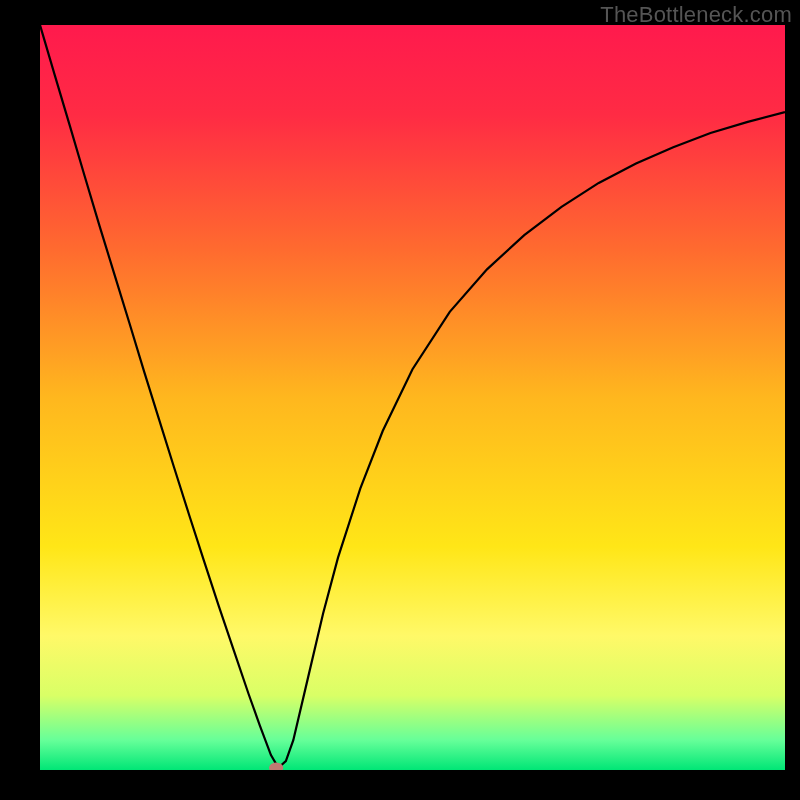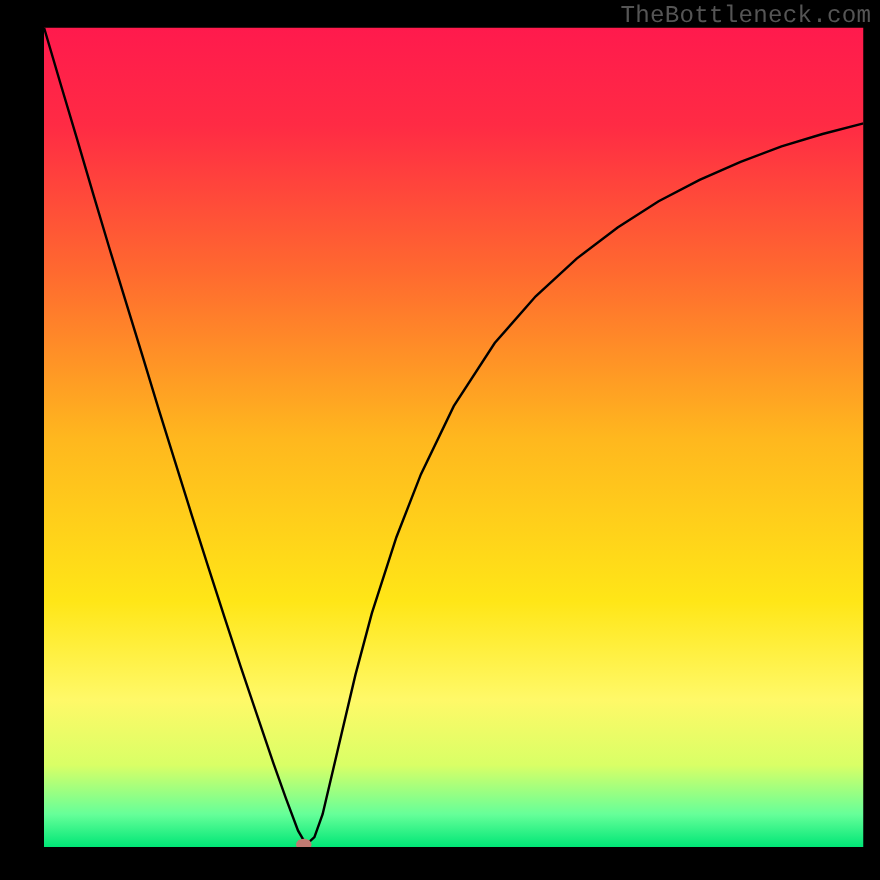--- a/index.html
+++ b/index.html
@@ -26,21 +26,20 @@
   }
   .watermark {
     position: absolute;
     top: 2px;
     right: 8px;
     color: #555;
     font-size: 22px;
     font-weight: 500;
     z-index: 5;
     letter-spacing: 0.2px;
-    font-family: Liberation Mono, monospace;
   }
   svg { display: block; }
 </style>
 </head>
 <body>
 
 <div class="container">
   <div class="watermark">TheBottleneck.com</div>
   <div class="plot-area">
     <svg id="chart-svg" viewBox="0 0 100 100" preserveAspectRatio="none" width="745" height="745">

